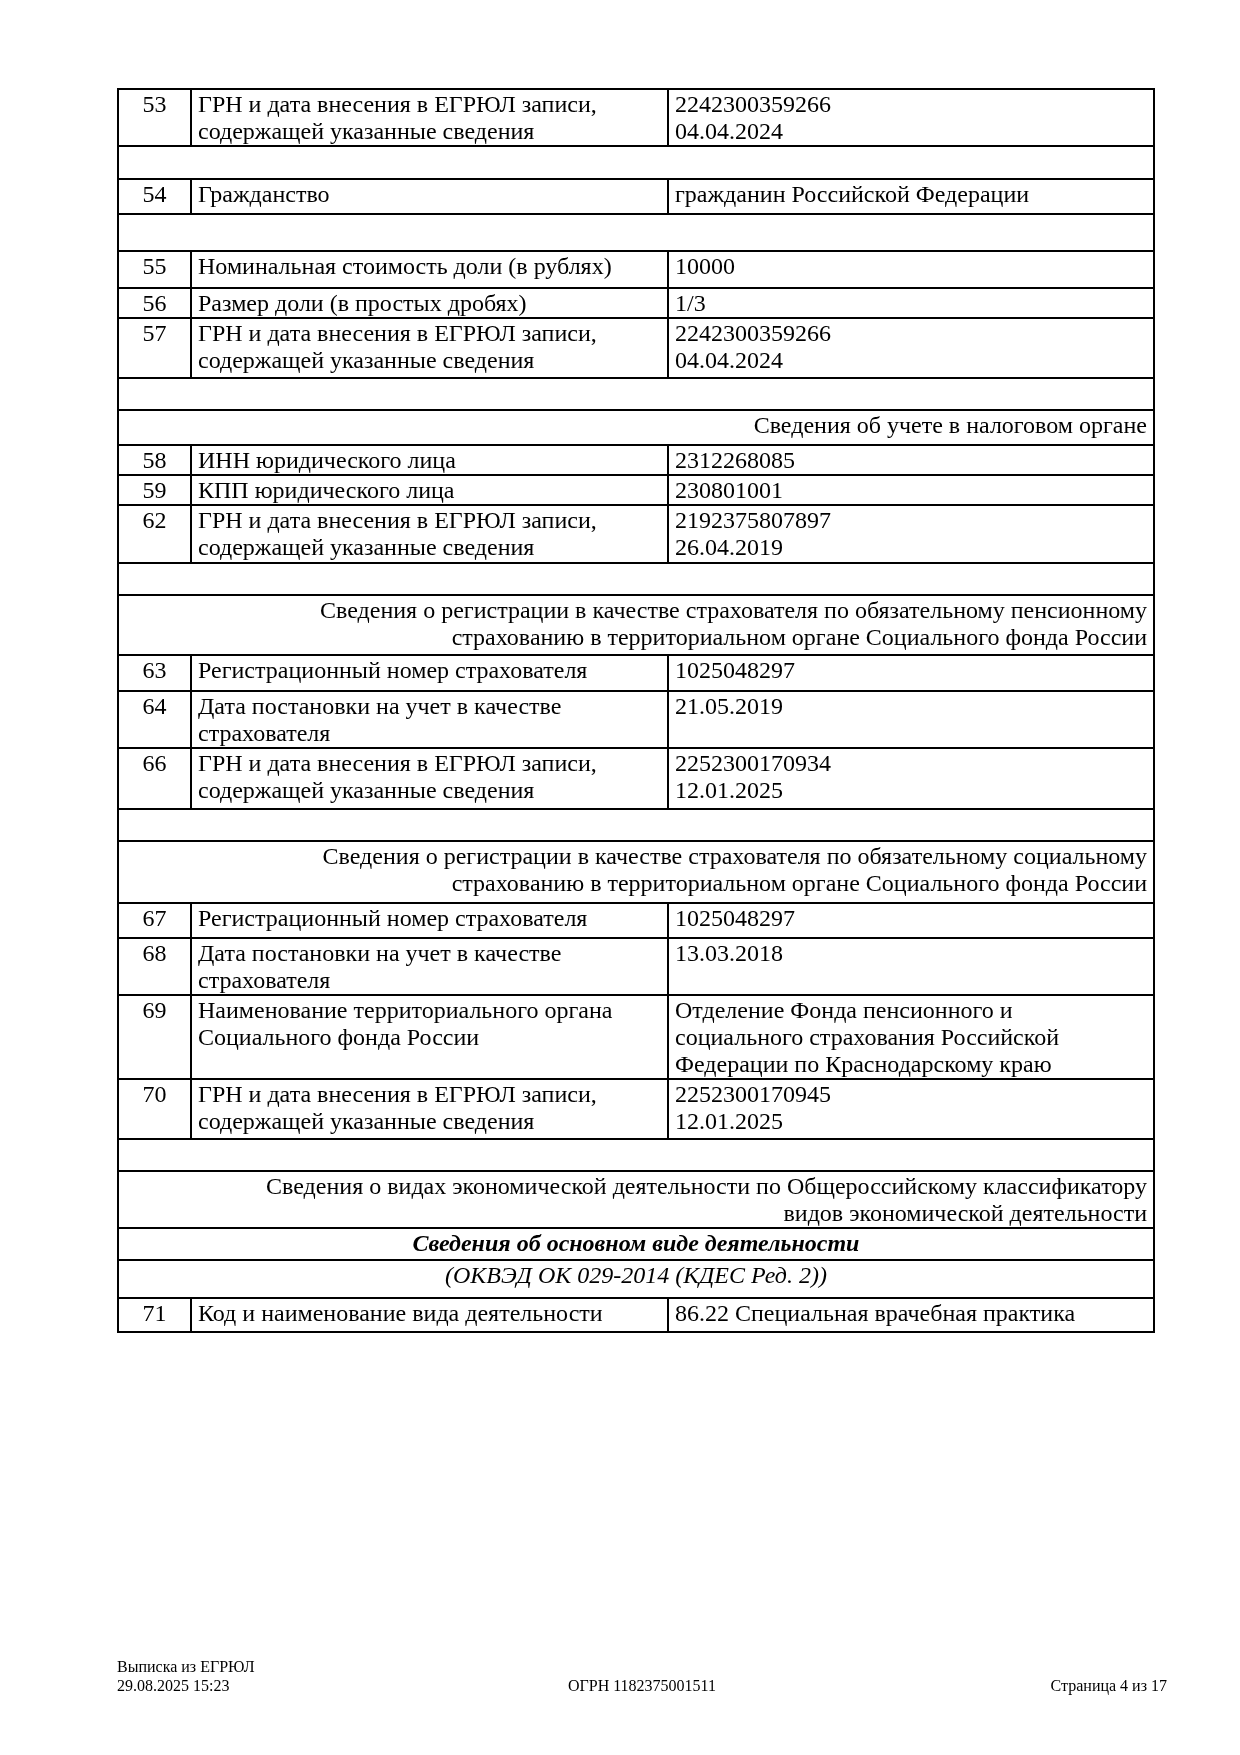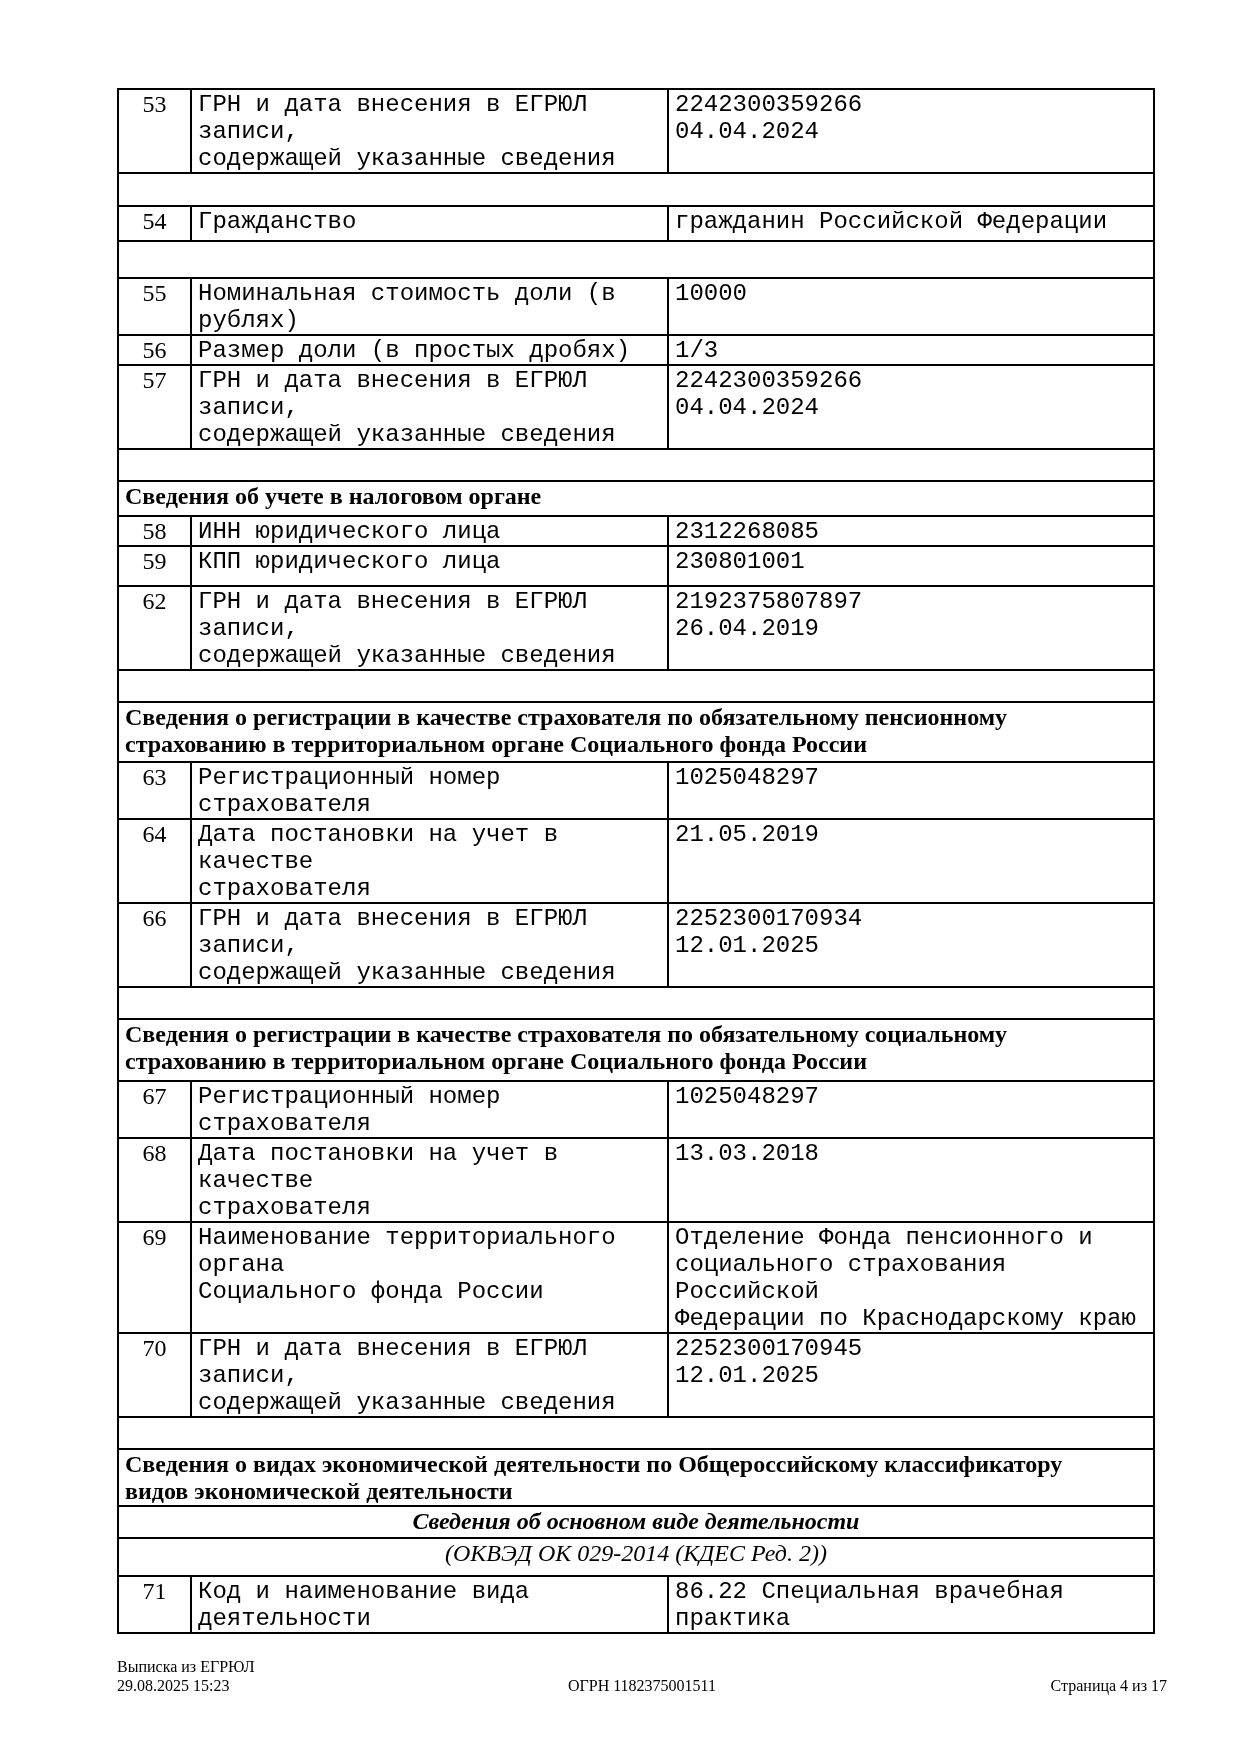--- a/index.html
+++ b/index.html
@@ -28,26 +28,25 @@
     padding: 1px 6px 0 6px;
     overflow: hidden;
   }
   td.num {
     text-align: center;
     padding-left: 2px;
     padding-right: 2px;
   }
   td.label, td.value {
     white-space: pre-line;
-    font-family: Liberation Mono, monospace;
   }
   tr.spacer td { padding: 0; }
   td.section-header {
-    font-weight: bold;
-    text-align: left;
+    font-weight: normal;
+    text-align: right;
     white-space: pre-line;
     margin-top: 21px;
   }
   td.subheader-bi {
     font-weight: bold;
     font-style: italic;
     text-align: center;
   }
   td.subheader-i {
     font-style: italic;
@@ -117,21 +116,21 @@
           <td colspan="3"></td>
         </tr>
       <tr style="height:35px">
         <td class="section-header" colspan="3">Сведения об учете в налоговом органе</td>
       </tr>
       <tr style="height:20px">
         <td class="num">58</td>
         <td class="label">ИНН юридического лица</td>
         <td class="value">2312268085</td>
       </tr>
-      <tr style="height:40px">
+      <tr style="height:30px">
         <td class="num">59</td>
         <td class="label">КПП юридического лица</td>
         <td class="value">230801001</td>
       </tr>
       <tr style="height:58px">
         <td class="num">62</td>
         <td class="label">ГРН и дата внесения в ЕГРЮЛ записи,
 содержащей указанные сведения</td>
         <td class="value">2192375807897
 26.04.2019</td>

